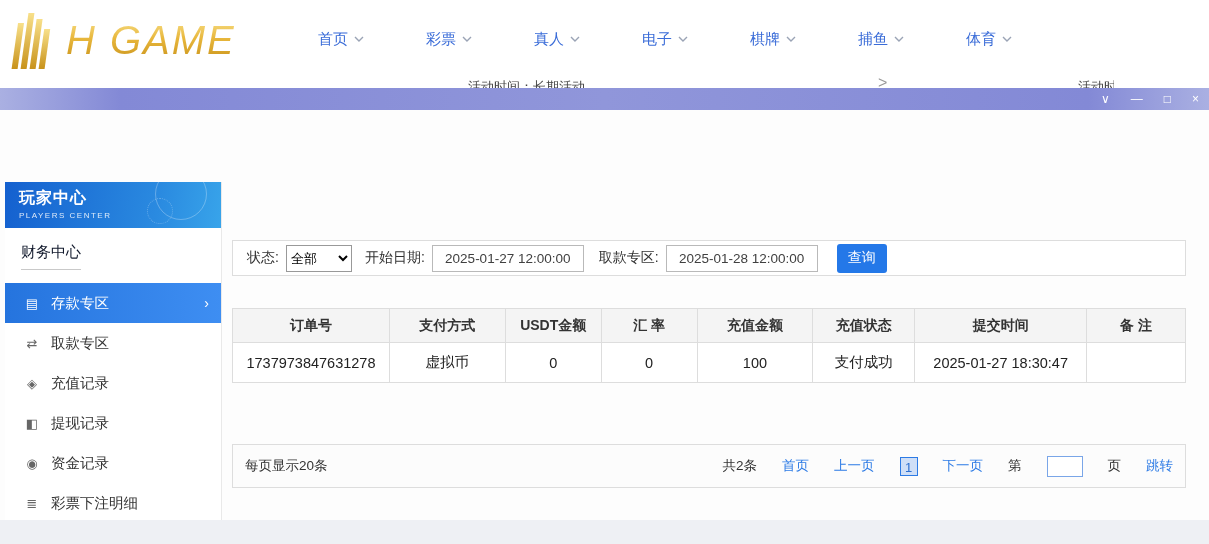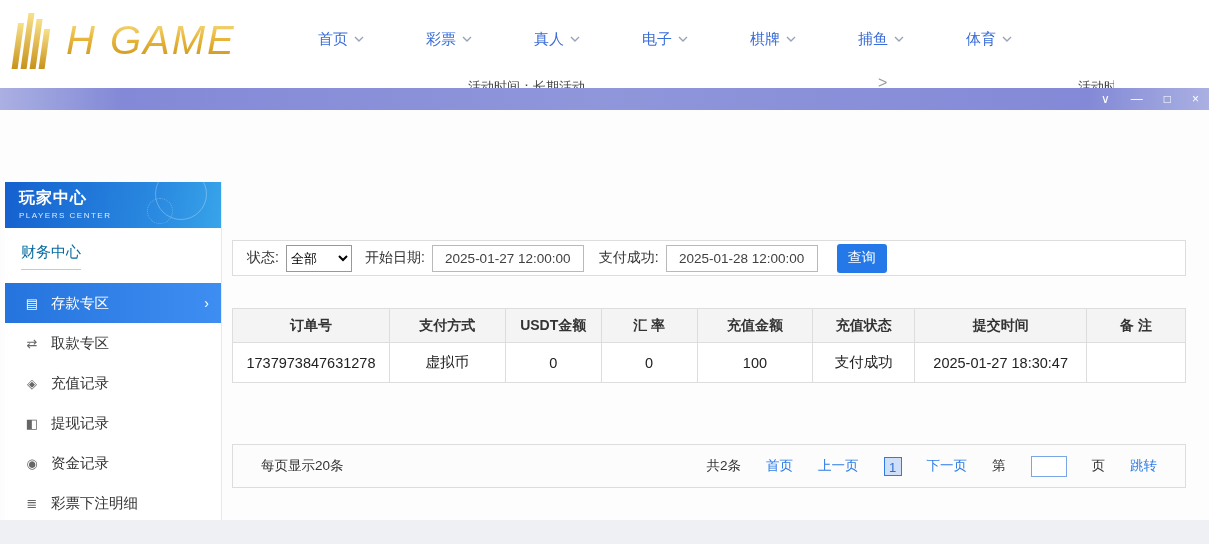--- a/index.html
+++ b/index.html
@@ -37,21 +37,21 @@
   .sidebar { position:absolute; left:5px; top:182px; width:217px; height:338px; background:#fff;
     border-right:1px solid #e9e9e9; }
   .sidebar-header { position:relative; height:46px; overflow:hidden; padding:6px 0 0 14px;
     background:linear-gradient(100deg,#1460cf 0%,#2a8ae0 70%,#38a4ea 100%); }
   .sb-circle { position:absolute; border:1px solid rgba(255,255,255,.28); border-radius:50%; }
   .sb-c1 { width:52px; height:52px; right:14px; top:-14px; }
   .sb-c2 { width:26px; height:26px; right:48px; top:16px; border-style:dotted; }
   .sidebar-title { font-size:16px; font-weight:bold; color:#fff; letter-spacing:1px; }
   .sidebar-subtitle { font-size:8px; color:rgba(255,255,255,.85); letter-spacing:1.5px; margin-top:2px; }
   .finance-section { padding:15px 0 9px 16px; }
-  .finance-title { display:inline-block; font-size:15px; color:#0369a1; padding-bottom:7px;
+  .finance-title { display:inline-block; font-size:15px; color:#0f172a; padding-bottom:7px;
     border-bottom:1px solid #c9c9c9; }
   .sidebar-menu { margin-top:4px; }
   .menu-item { position:relative; height:40px; display:flex; align-items:center; gap:11px;
     padding-left:19px; font-size:14.5px; color:#333; cursor:pointer; }
   .mi-icon { width:16px; text-align:center; font-size:13px; color:#666; }
   .menu-item.active { background:linear-gradient(90deg,#2574de,#3e8ef2); color:#fff; }
   .menu-item.active .mi-icon { color:#fff; }
   .mi-chevron { display:none; position:absolute; right:12px; color:#fff; font-size:14px; }
   .menu-item.active .mi-chevron { display:block; }
 
@@ -77,21 +77,21 @@
   .records-table th { height:34px; background:#f4f4f4; border:1px solid #ddd; font-size:14px;
     font-weight:bold; color:#333; }
   .records-table td { height:40px; border:1px solid #ddd; font-size:14.5px; color:#222; text-align:center; }
   .records-table th:nth-child(1){width:157px;} .records-table th:nth-child(2){width:116px;}
   .records-table th:nth-child(3){width:96px;}  .records-table th:nth-child(4){width:96px;}
   .records-table th:nth-child(5){width:116px;} .records-table th:nth-child(6){width:102px;}
   .records-table th:nth-child(7){width:172px;} .records-table th:nth-child(8){width:99px;}
 
   .footer-box { position:absolute; left:0; top:262px; width:954px; height:44px; background:#fcfcfc;
     border:1px solid #ddd; display:flex; align-items:center; justify-content:space-between;
-    padding:0 28px; }
+    padding:0 12px; }
   .per-page { font-size:13.5px; color:#333; }
   .pagination { display:flex; align-items:center; gap:25px; font-size:13.5px; }
   .pg-text { color:#333; }
   .pg-link { color:#2d7be5; cursor:pointer; text-decoration:none; }
   .pg-current { display:inline-block; min-width:18px; height:19px; line-height:19px; text-align:center;
     border:1px solid #2d7be5; background:#cfdff7; color:#2d6fd0; font-size:13px; }
   .jump-input { width:36px; height:21px; border:1px solid #7aa6e8; font-size:13px; text-align:center; }
 </style>
 </head>
 <body>
@@ -234,21 +234,21 @@
 </aside>
 
 <main class="main">
 
 
   <div class="filter-box">
     <span class="flt-label">状态:</span>
     <select class="status-select"><option>全部</option></select>
     <span class="flt-label">开始日期:</span>
     <input class="date-input" value="2025-01-27 12:00:00" style="">
-    <span class="flt-label">支付成功:</span>
+    <span class="flt-label">取款专区:</span>
     <input class="date-input" value="2025-01-28 12:00:00" style="">
     <button class="search-btn">查询</button>
   </div>
 
   <table class="records-table">
     <thead>
         <tr>
           <th>订单号</th>
           <th>支付方式</th>
           <th>USDT金额</th>

